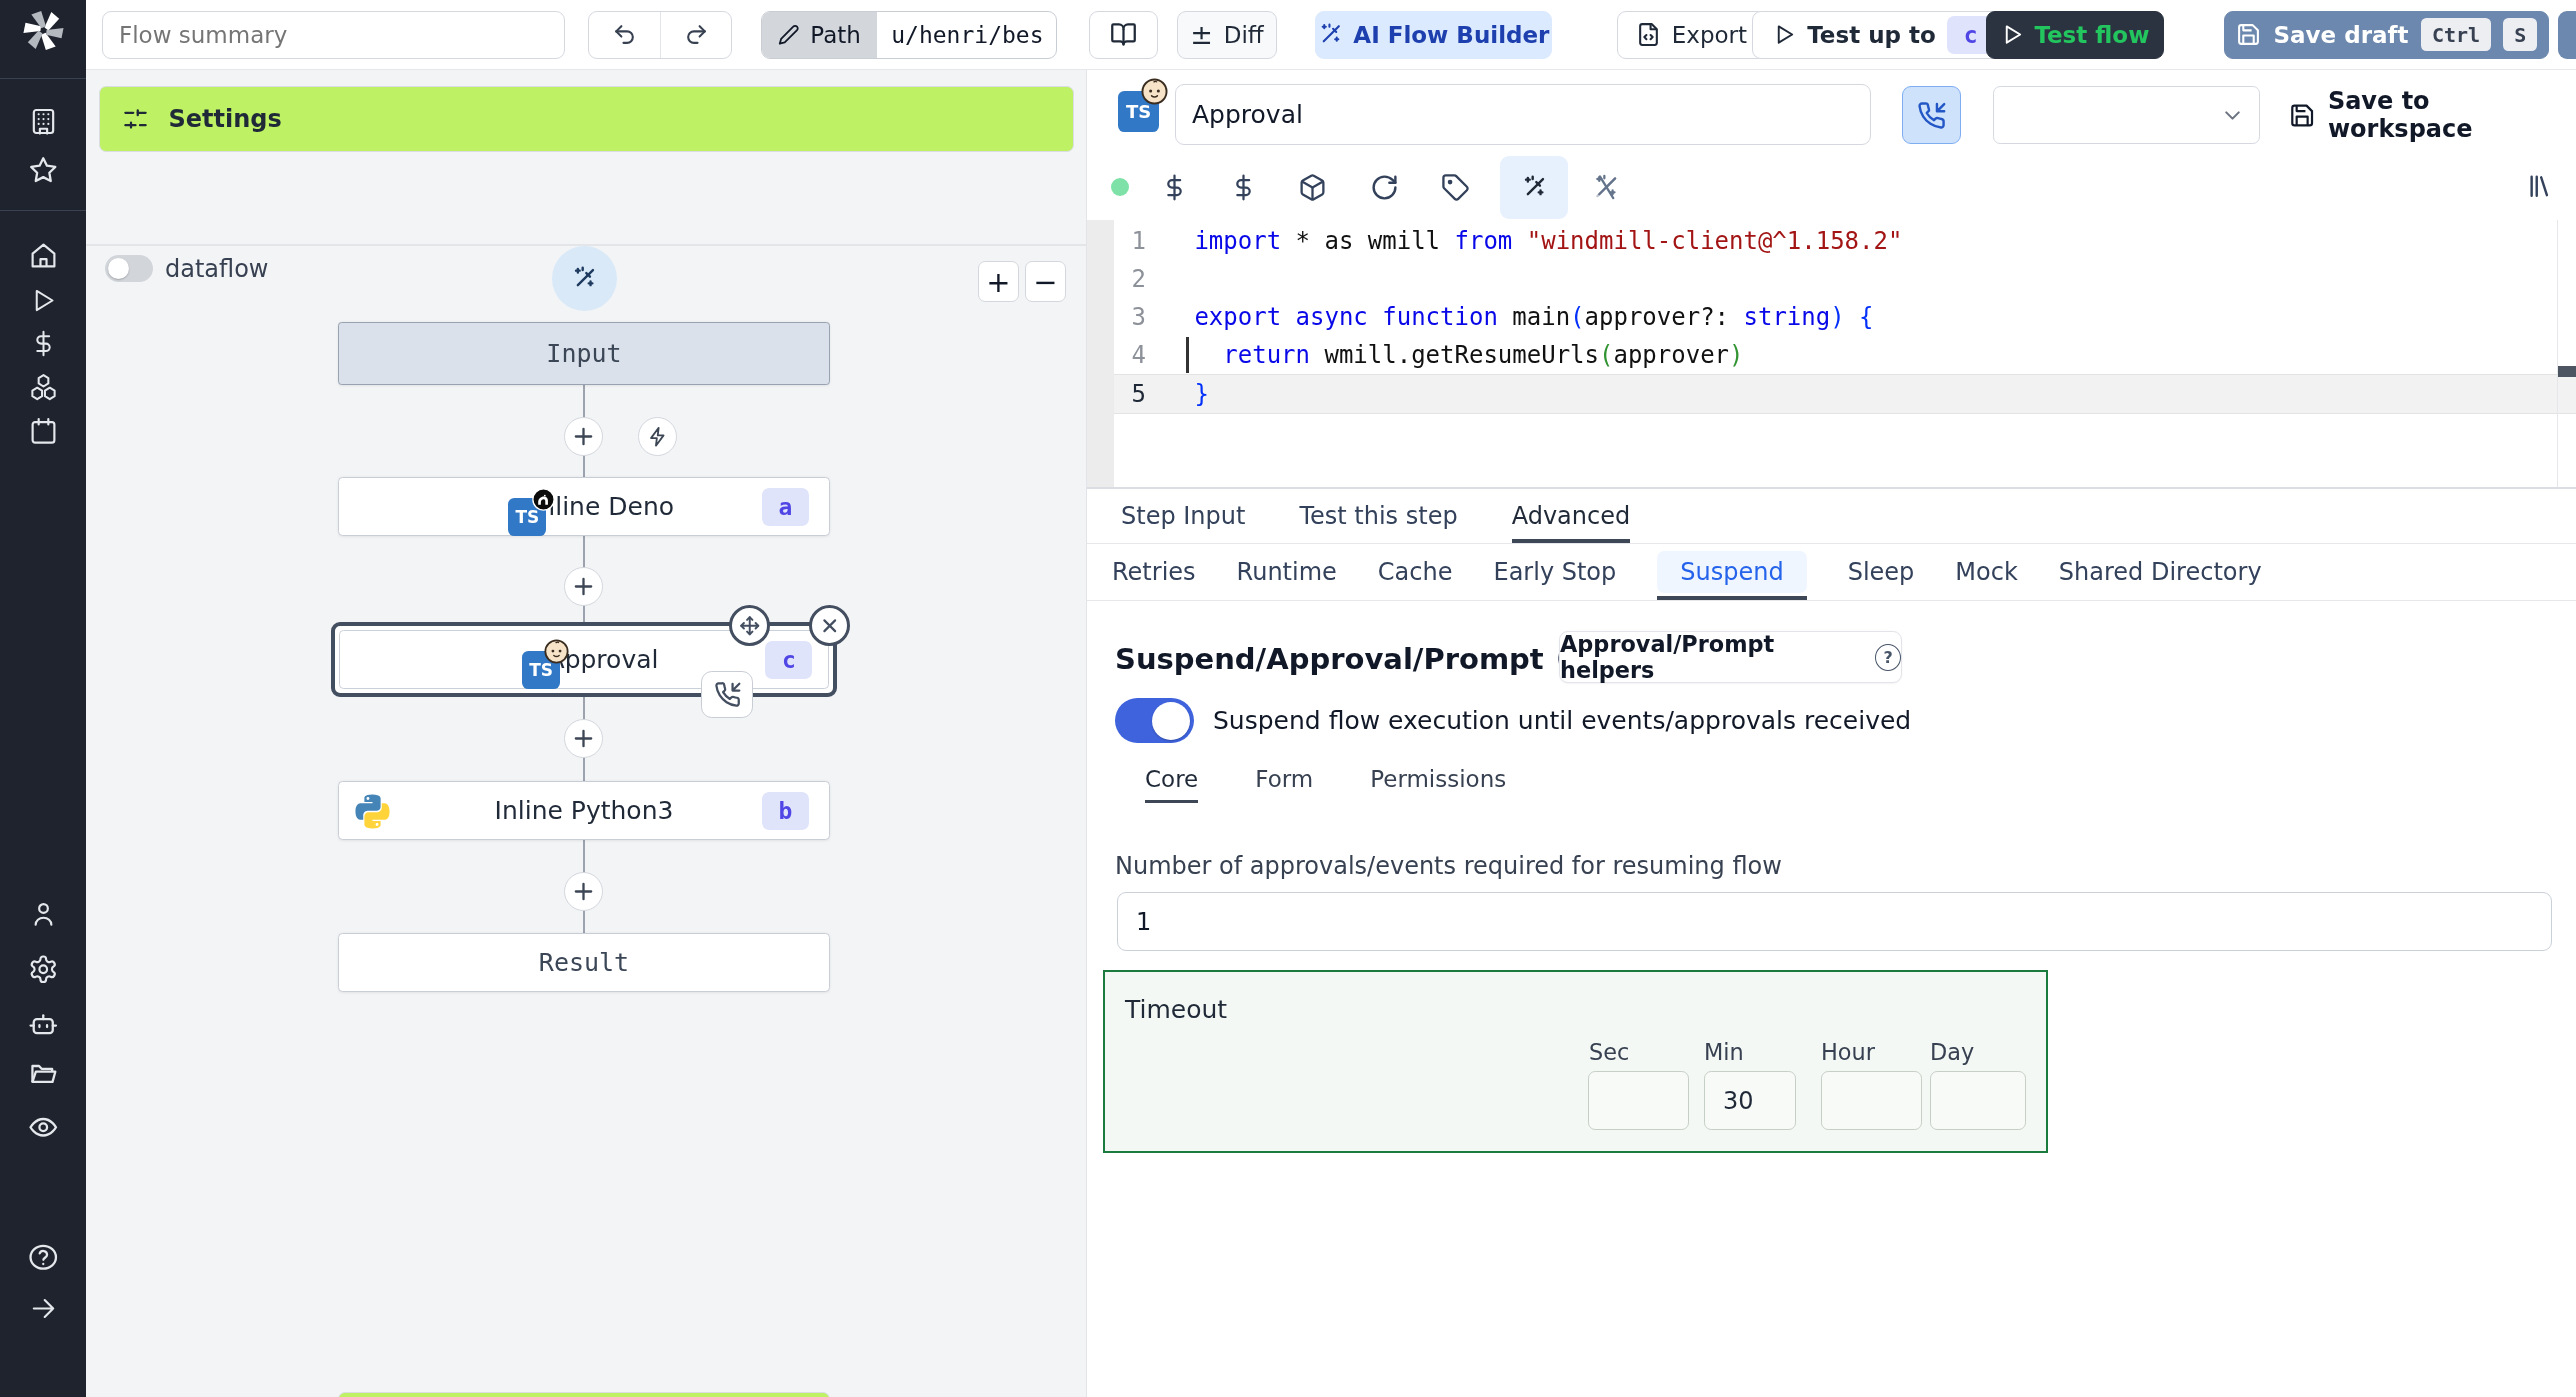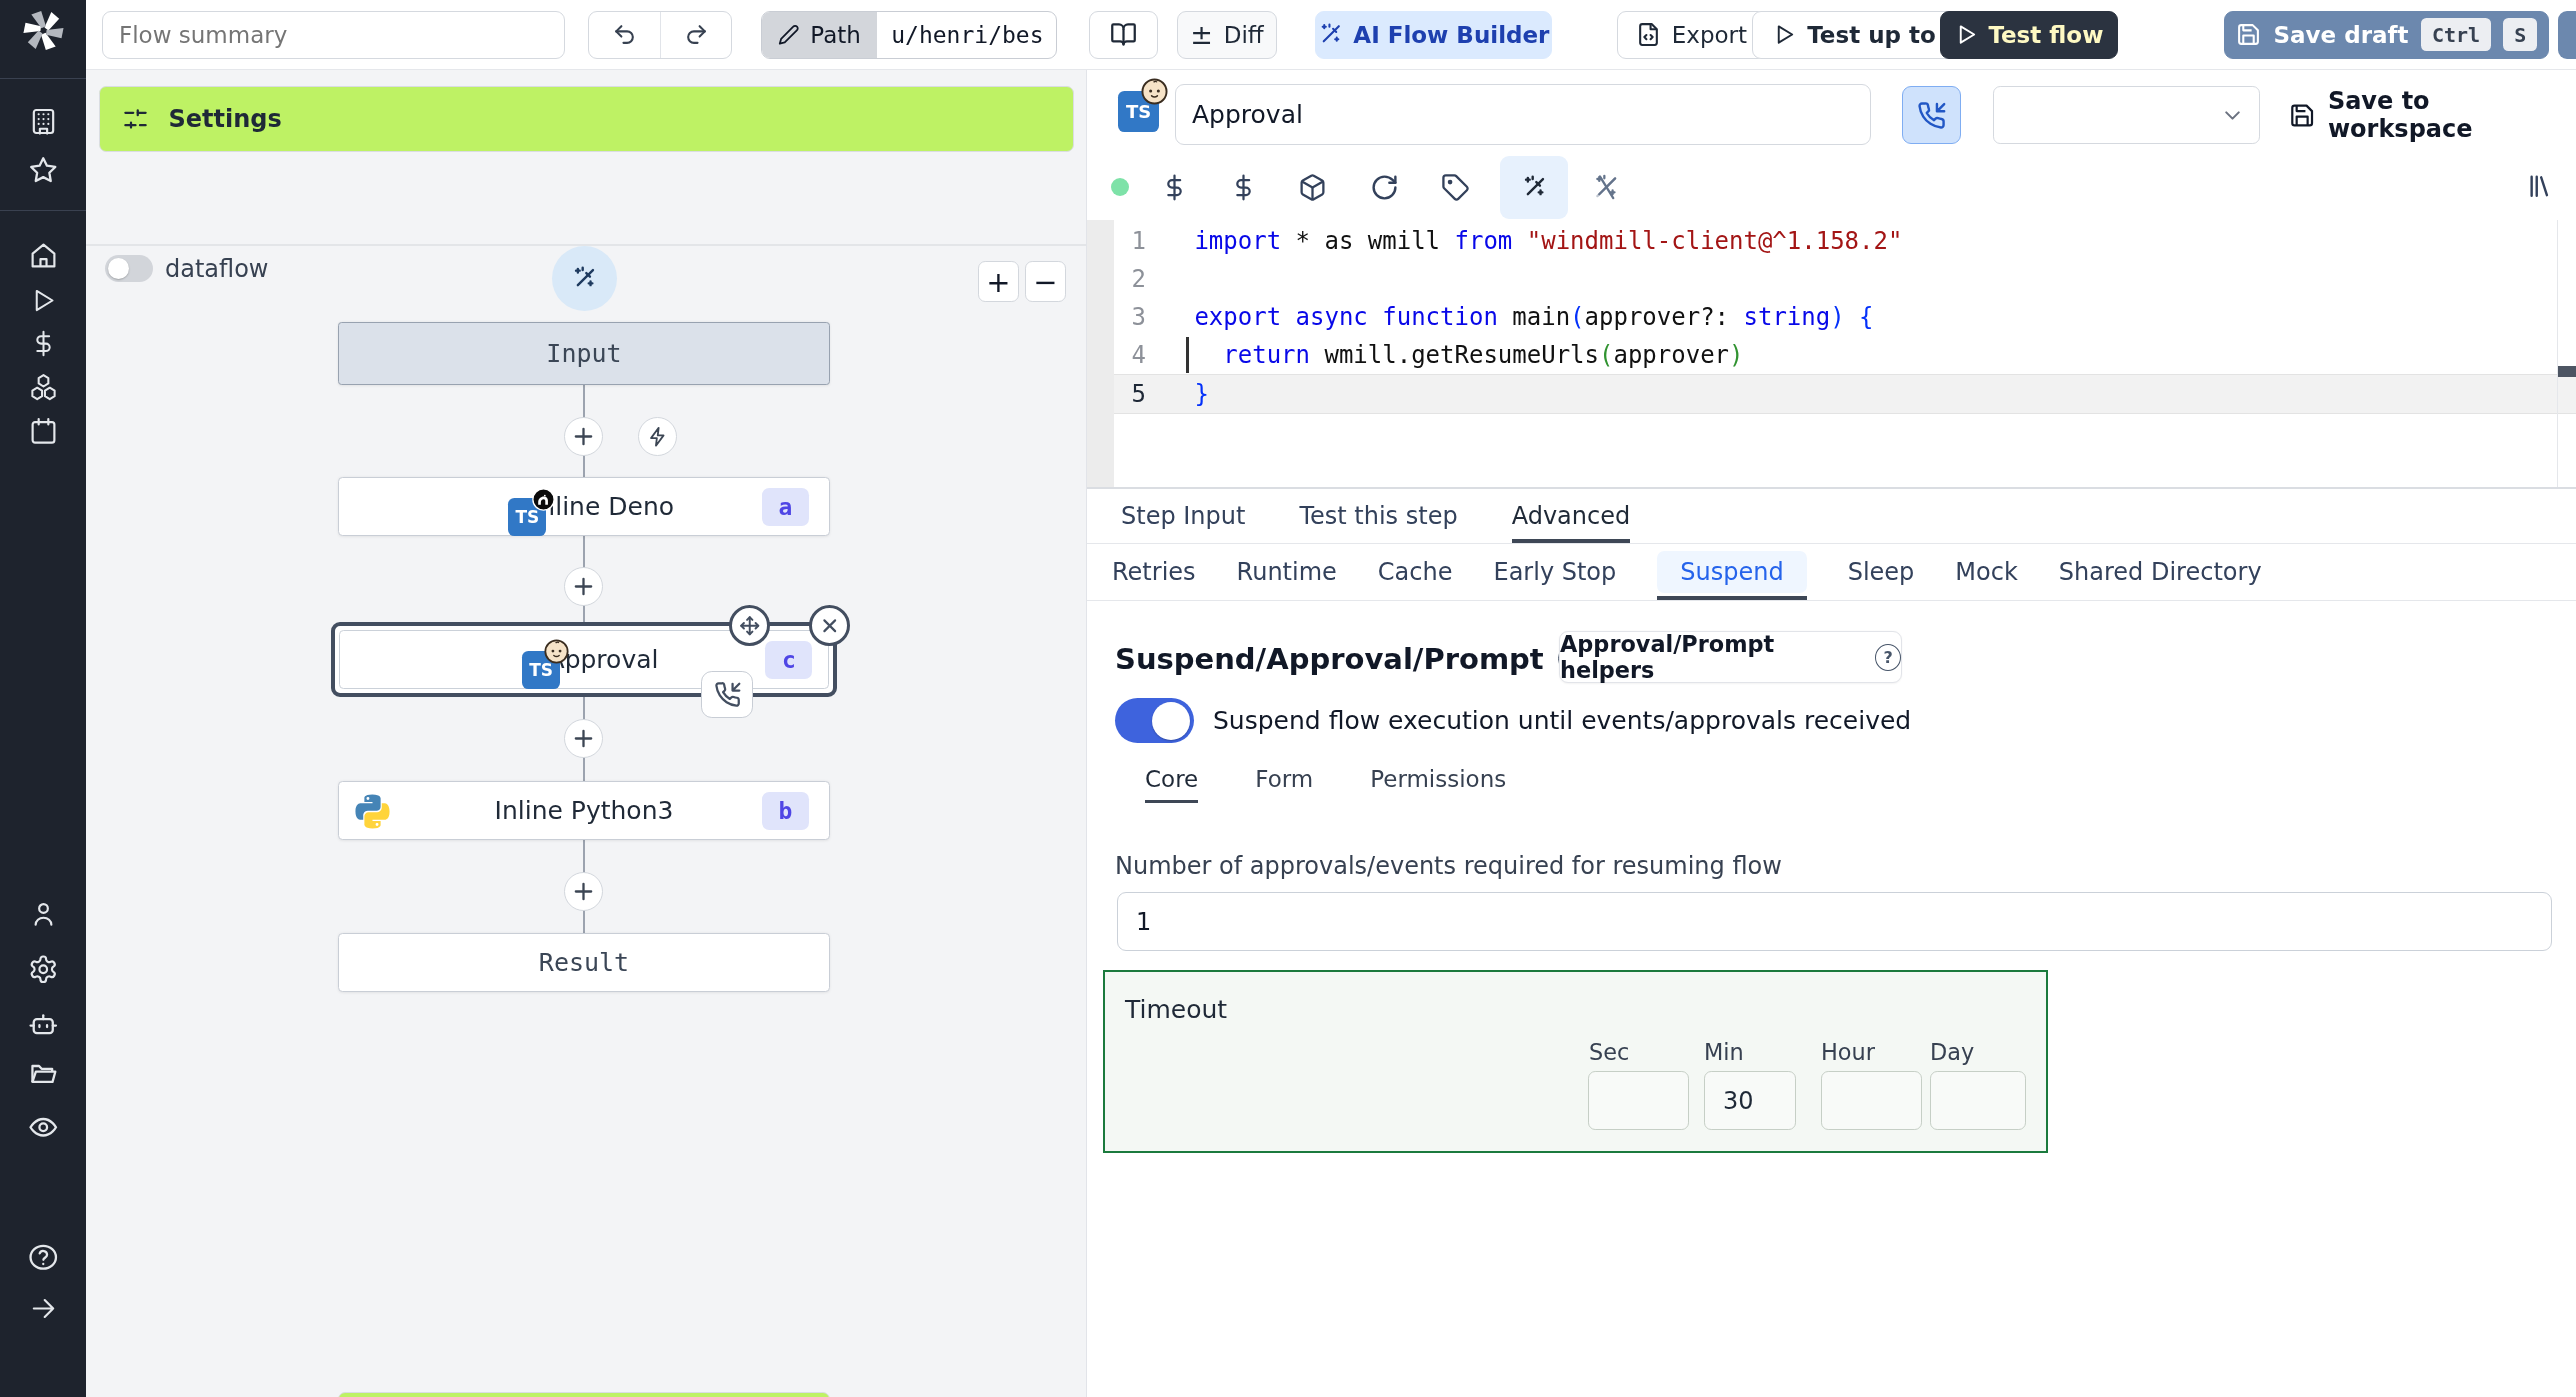--- a/index.html
+++ b/index.html
@@ -258,21 +258,21 @@
   </div>
 
   <div class="abs tb-btn" style="left:1752px;width:264px;font-weight:bold;">
     <svg width="23" height="23" viewBox="0 0 24 24" fill="none" stroke="#1f2937" stroke-width="2" stroke-linejoin="round">
         <path d="M6 3.5 20 12 6 20.5z"></path>
       </svg>
     <span>Test up to</span>
     <span class="badge-key" style="width:48px;height:38px;">c</span>
   </div>
 
-  <div class="abs tb-btn" style="left:1940px;width:178px;background:#2b3340;border-color:#2b3340;color:#fef9c3;font-weight:bold;">
+  <div class="abs tb-btn" style="left:1986px;width:178px;background:#2b3340;border-color:#2b3340;color:#22c55e;font-weight:bold;">
     <svg width="23" height="23" viewBox="0 0 24 24" fill="none" stroke="#fff" stroke-width="2" stroke-linejoin="round">
         <path d="M6 3.5 20 12 6 20.5z"></path>
       </svg>
     <span>Test flow</span>
   </div>
 
   <div class="abs tb-btn" style="left:2224px;width:325px;background:#6c88ae;border-color:#6c88ae;color:#fff;font-weight:bold;gap:12.6px;">
     <svg width="25" height="25" viewBox="0 0 24 24" fill="none" stroke="#fff" stroke-width="2" stroke-linejoin="round">
         <path d="M19 21H5a2 2 0 0 1-2-2V5a2 2 0 0 1 2-2h11l5 5v11a2 2 0 0 1-2 2z"></path>
         <path d="M17 21v-8H7v8"></path>

